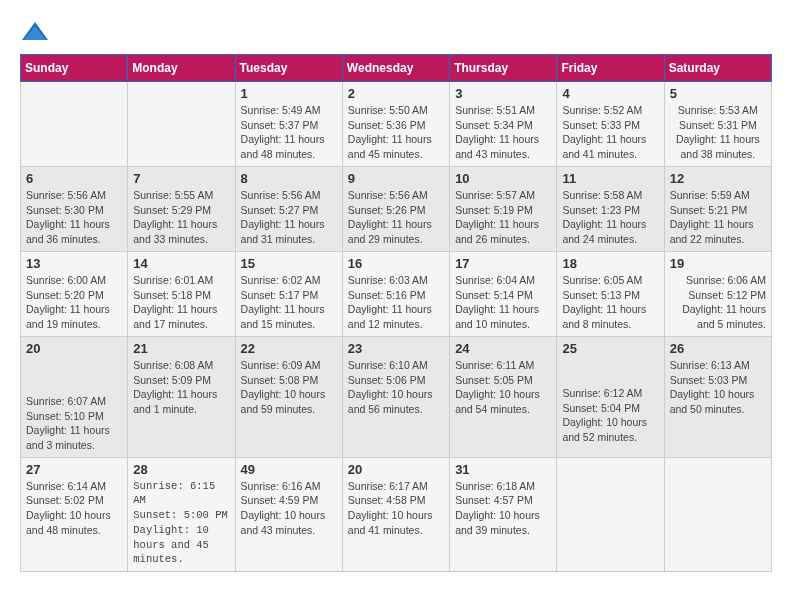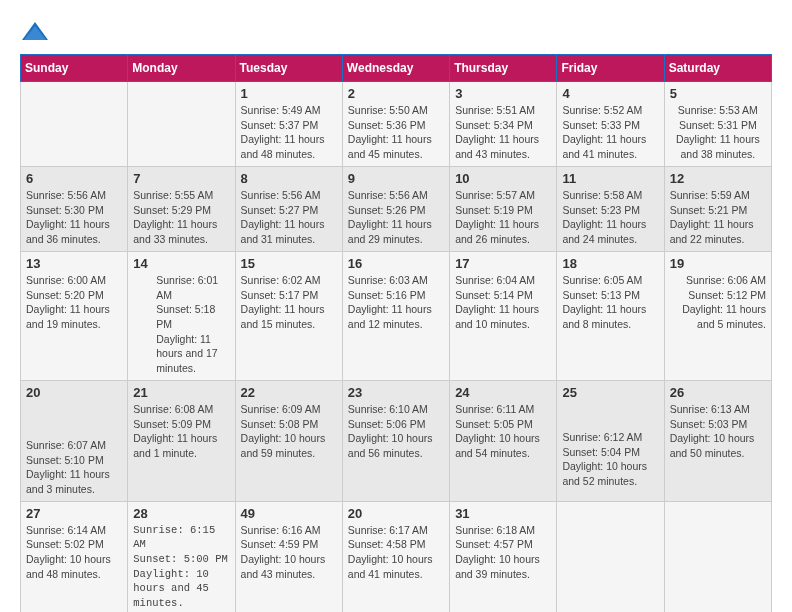--- a/index.html
+++ b/index.html
@@ -185,40 +185,40 @@
         </td>
         <td>
           <span class="day-number">10</span>
           <div class="day-detail" style="white-space: pre-line;">Sunrise: 5:57 AM
 Sunset: 5:19 PM
 Daylight: 11 hours and 26 minutes.</div>
         </td>
         <td>
           <span class="day-number">11</span>
           <div class="day-detail" style="white-space: pre-line;">Sunrise: 5:58 AM
-Sunset: 5:23 PM
+Sunset: 1:23 PM
 Daylight: 11 hours and 24 minutes.</div>
         </td>
         <td>
           <span class="day-number">12</span>
           <div class="day-detail" style="white-space: pre-line;">Sunrise: 5:59 AM
 Sunset: 5:21 PM
 Daylight: 11 hours and 22 minutes.</div>
         </td>
       </tr>
       <tr>
         <td>
           <span class="day-number">13</span>
           <div class="day-detail" style="white-space: pre-line;">Sunrise: 6:00 AM
 Sunset: 5:20 PM
 Daylight: 11 hours and 19 minutes.</div>
         </td>
         <td>
           <span class="day-number">14</span>
-          <div class="day-detail" style="white-space: pre-line; margin-left: 23px;">Sunrise: 6:01 AM
+          <div class="day-detail" style="white-space: pre-line;">Sunrise: 6:01 AM
 Sunset: 5:18 PM
 Daylight: 11 hours and 17 minutes.</div>
         </td>
         <td>
           <span class="day-number">15</span>
           <div class="day-detail" style="white-space: pre-line;">Sunrise: 6:02 AM
 Sunset: 5:17 PM
 Daylight: 11 hours and 15 minutes.</div>
         </td>
         <td>

